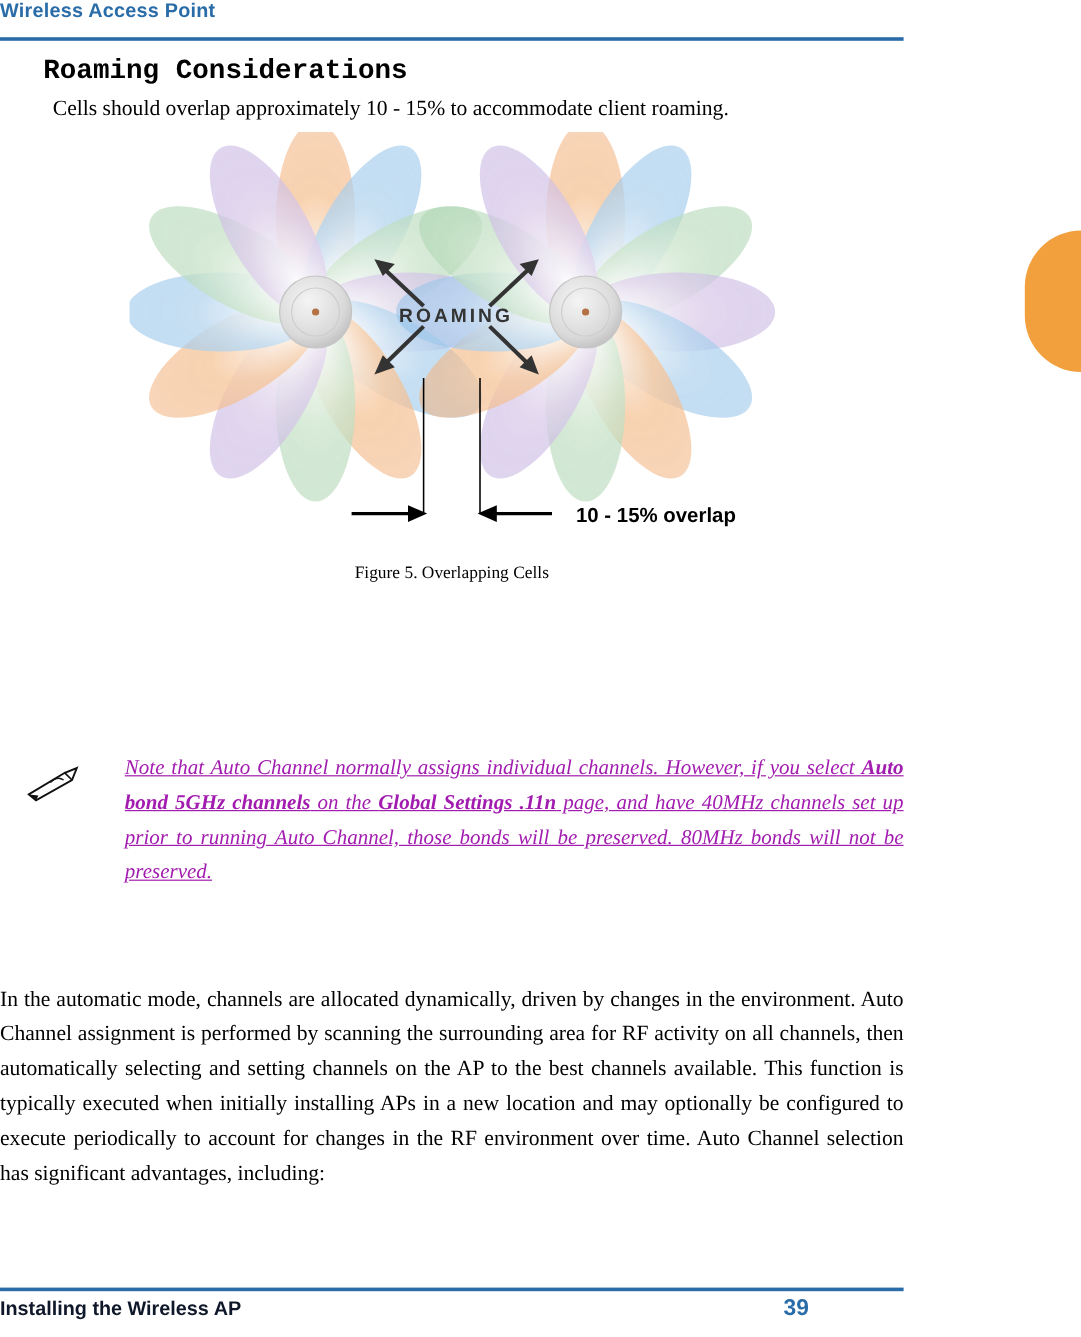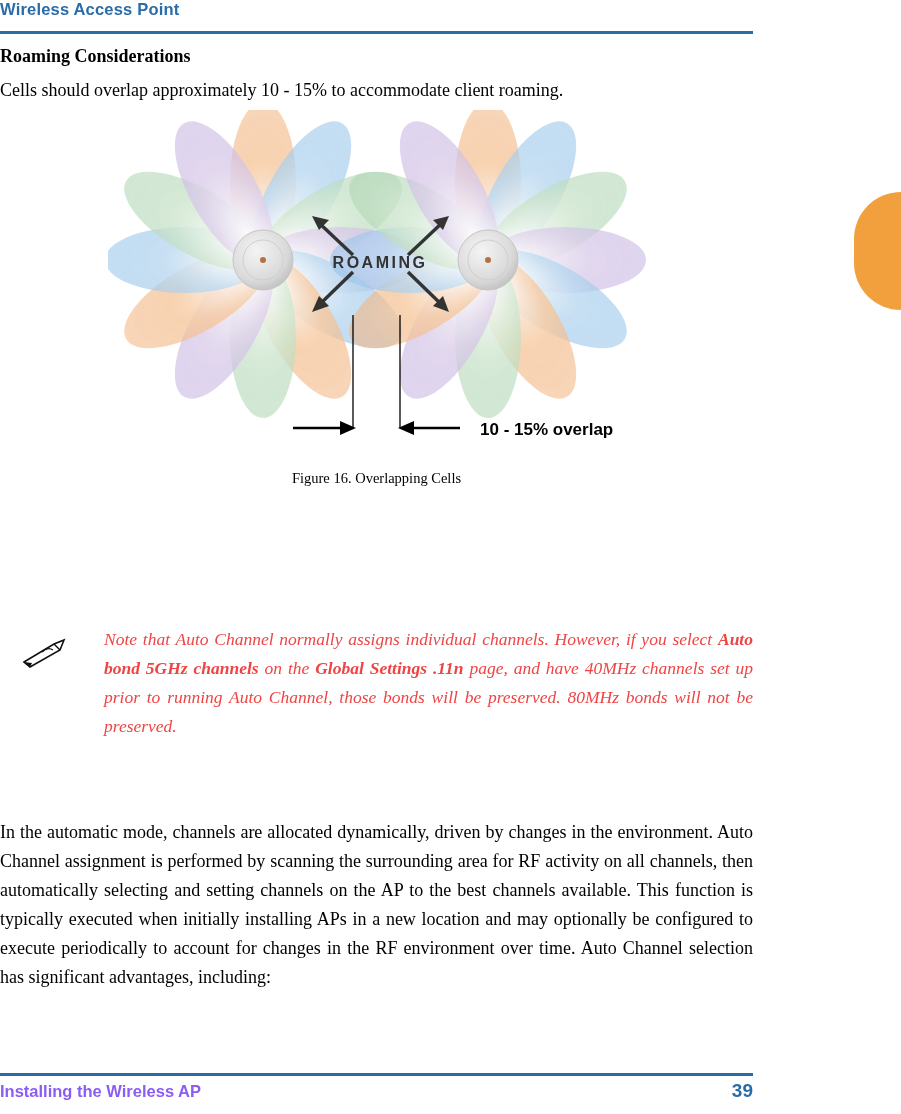--- a/index.html
+++ b/index.html
@@ -53,24 +53,25 @@
     width: 47px;
     height: 118px;
     background: #F2A03D;
     border-top-left-radius: 60px 60px;
     border-bottom-left-radius: 60px 60px;
   }
 
   
   .h2 {
     position: absolute;
-    font-family: Liberation Serif, serif;
-    font-weight: bold;
-    font-size: 18px;
-    color: #000;
+    font-family: Liberation Mono, monospace;
+    font-weight: bold;
+    font-size: 23px;
+    color: #000;
+    margin-left: 36px;
   }
   .h3i {
     position: absolute;
     font-family: "Liberation Serif", serif;
     font-weight: bold;
     font-style: italic;
     font-size: 17.5px;
     color: #000;
   }
   .para {
@@ -113,67 +114,67 @@
   .note-text {
     position: absolute;
     left: 104px;
     top: 625px;
     width: 649px;
     font-family: "Liberation Serif", serif;
     font-style: italic;
     font-size: 17.5px;
     line-height: 29px;
     text-align: justify;
-    color: #ef4444;
+    color: #a21caf;
+    text-decoration: underline;
   }
   .note-text b { font-weight: bold; }
 
   
   .footer-rule {
     position: absolute;
     left: 0px;
     top: 1073px;
     width: 753px;
     height: 2.5px;
     background: #2a6ca8;
   }
   .footer-left {
     position: absolute;
     left: 0px;
     top: 1082px;
     font-family: "Liberation Sans", sans-serif;
     font-size: 16.5px;
     font-weight: bold;
-    color: #8b5cf6;
+    color: #0f172a;
   }
   .footer-right {
     position: absolute;
     left: 653px;
     top: 1080px;
     width: 100px;
-    text-align: right;
     font-family: "Liberation Sans", sans-serif;
     font-size: 19px;
     font-weight: bold;
     color: #2a6ca8;
   }
 </style>
 </head>
 <body>
 
 <div class="page">
 
   <div class="header-title">Wireless Access Point</div>
   <div class="header-rule"></div>
 
   <div class="edge-tab"></div>
 
   <div class="h2" style="left:0px; top:46px; width:753px;">Roaming Considerations</div>
 
-  <div class="para nj" style="left:0px; top:76px; width:753px;">Cells should overlap approximately 10 - 15% to accommodate client roaming.</div>
+  <div class="para nj" style="left:0px; top:76px; width:753px;padding-left:44px;">Cells should overlap approximately 10 - 15% to accommodate client roaming.</div>
 
   <div class="figure-wrap">
     <svg width="560" height="350" viewBox="0 0 560 350" xmlns="http://www.w3.org/2000/svg">
       <defs>
         <radialGradient id="petalA" cx="50%" cy="85%" r="85%">
           <stop offset="0%" stop-color="#ffffff" stop-opacity="0.95"></stop>
           <stop offset="55%" stop-color="#f6c9a0" stop-opacity="0.85"></stop>
           <stop offset="100%" stop-color="#f2b07a" stop-opacity="0.55"></stop>
         </radialGradient>
         <radialGradient id="petalB" cx="50%" cy="85%" r="85%">
@@ -252,21 +253,21 @@
         <line x1="185" y1="318" x2="238" y2="318"></line>
         <polygon points="248,318 232,311 232,325" stroke="none"></polygon>
         <line x1="352" y1="318" x2="300" y2="318"></line>
         <polygon points="290,318 306,311 306,325" stroke="none"></polygon>
       </g>
 
       <text x="372" y="325" font-family="Liberation Sans, sans-serif" font-size="17" font-weight="bold" fill="#000000">10 - 15% overlap</text>
     </svg>
   </div>
 
-  <div class="figure-caption">Figure 16. Overlapping Cells</div>
+  <div class="figure-caption">Figure 5. Overlapping Cells</div>
 
 
 
   <div class="note-icon">
     <svg width="52" height="34" viewBox="0 0 52 34" xmlns="http://www.w3.org/2000/svg">
       <path d="M4 26 L34 8 L44 4 L40 14 L10 31 Z" fill="none" stroke="#111111" stroke-width="1.6"></path>
       <path d="M4 26 L12 27 L10 31 Z" fill="#111111"></path>
       <path d="M34 8 L40 14" stroke="#111111" stroke-width="1.4" fill="none"></path>
       <path d="M22 16 C26 12, 30 12, 33 14" stroke="#111111" stroke-width="1.2" fill="none"></path>
     </svg>

